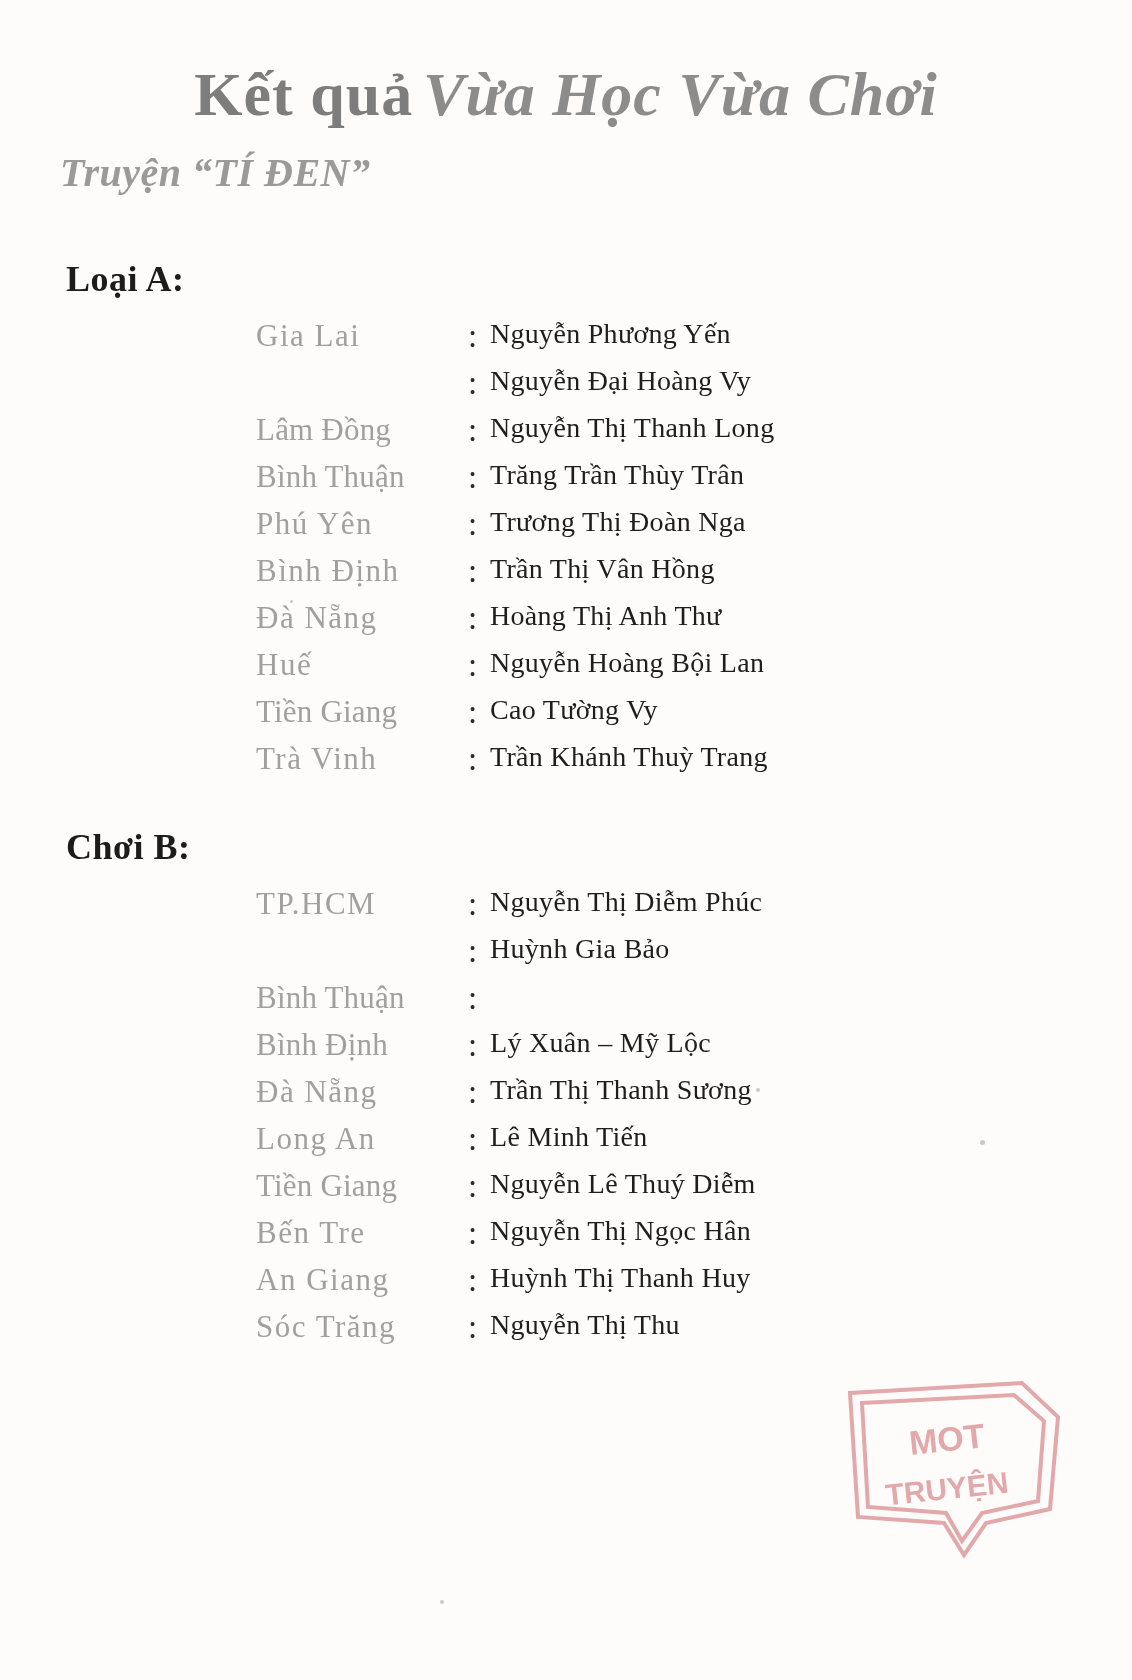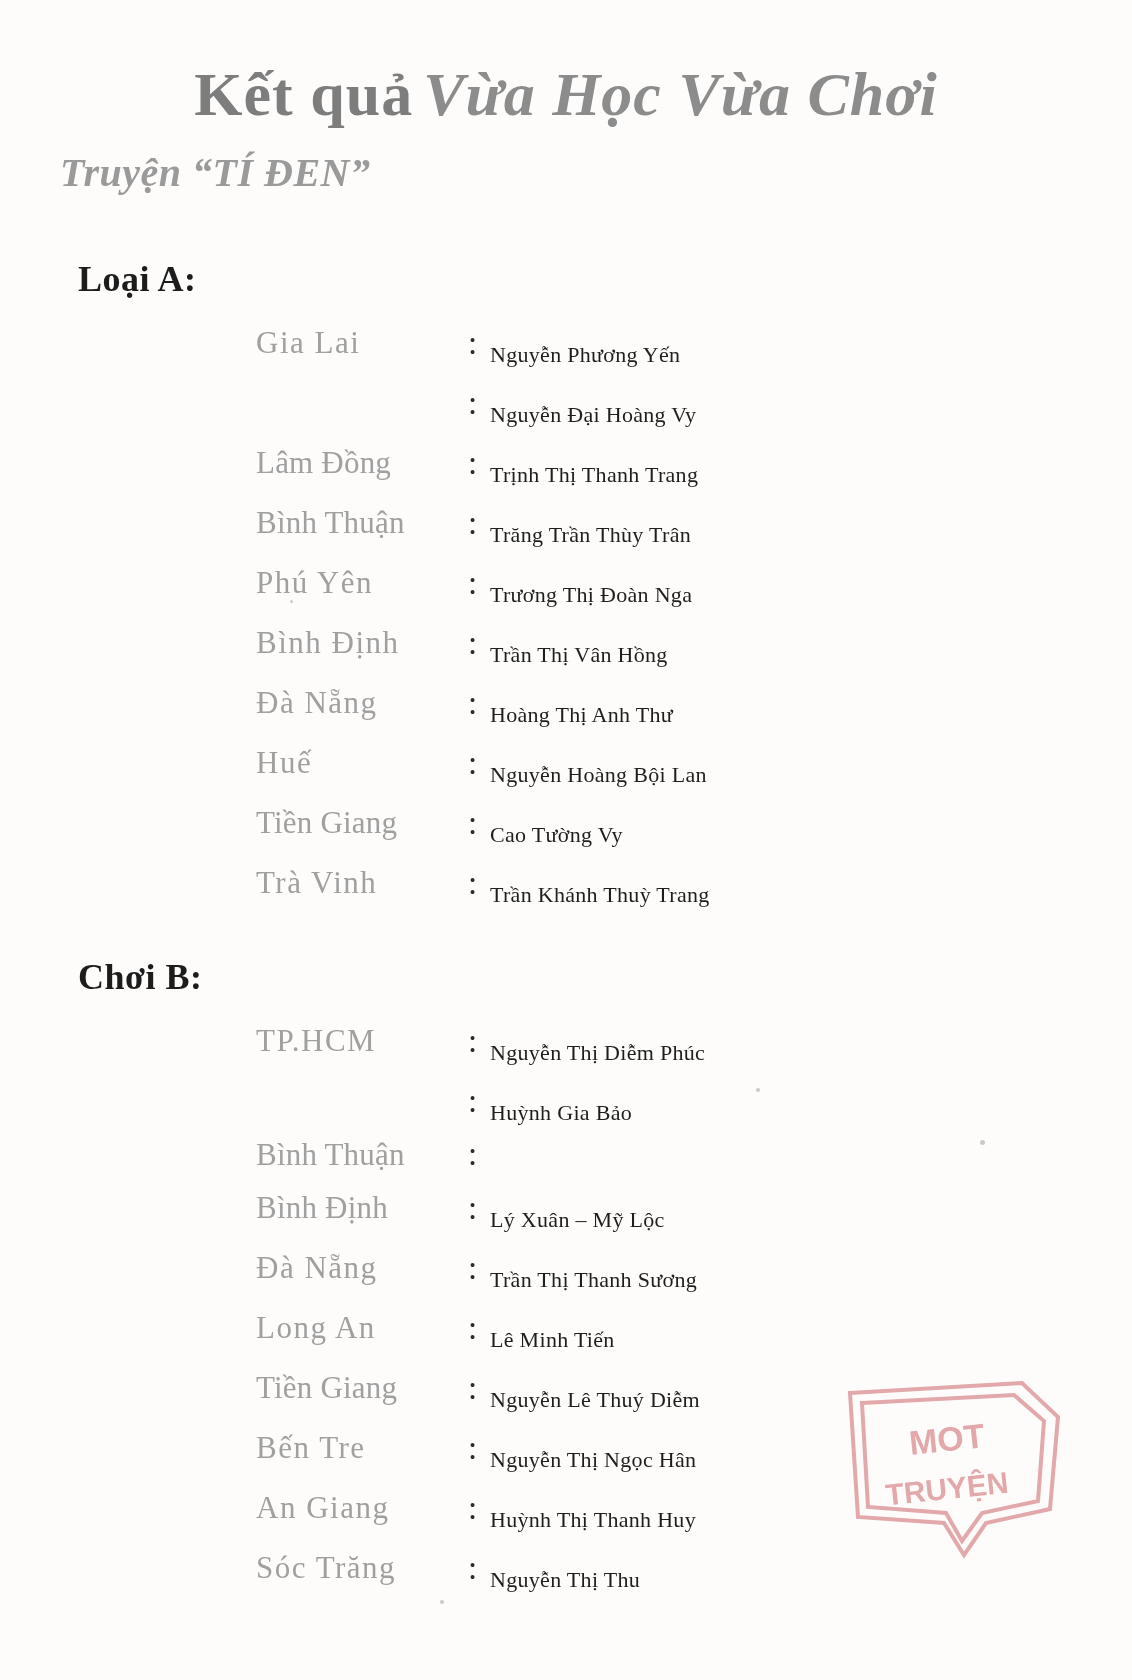--- a/index.html
+++ b/index.html
@@ -50,60 +50,59 @@
     font-weight: bold;
     color: #9a9a9a;
     margin: 22px 0 0 0;
     letter-spacing: 0.5px;
   }
   
   .section-heading {
     font-size: 36px;
     font-weight: bold;
     color: #1c1c1c;
-    margin: 62px 0 18px 16px;
+    margin: 62px 0 18px 4px;
     padding-left: 2px;
     letter-spacing: 0.5px;
   }
   #section-b-heading {
     margin-top: 48px;
   }
   
   .entry-list {
     margin: 0;
     padding: 0;
     list-style: none;
   }
   .entry-row {
     display: flex;
-    align-items: center;
+    align-items: flex-start;
     margin: 0 0 10px 0;
     padding-left: 196px;
   }
   .entry-place {
     width: 212px;
     flex: 0 0 212px;
     font-size: 31px;
     color: #a0a0a0;
     letter-spacing: 1.5px;
     white-space: nowrap;
   }
   .entry-colon {
     width: 22px;
     flex: 0 0 22px;
     font-size: 33px;
     color: #2b2b2b;
     text-align: left;
   }
   .entry-name {
-    font-size: 22px;
+    font-size: 28px;
     color: #1e1e1e;
     white-space: nowrap;
     letter-spacing: 0.3px;
-    margin-top: 24px;
   }
   
   .tight .entry-place { letter-spacing: 0.2px; }
   
   .watermark {
     position: absolute;
     right: 66px;
     bottom: 118px;
     width: 230px;
     height: 185px;
@@ -135,21 +134,21 @@
       <span class="entry-name">Nguyễn Phương Yến</span>
     </li>
     <li class="entry-row">
       <span class="entry-place"></span>
       <span class="entry-colon">:</span>
       <span class="entry-name">Nguyễn Đại Hoàng Vy</span>
     </li>
     <li class="entry-row tight">
       <span class="entry-place">Lâm Đồng</span>
       <span class="entry-colon">:</span>
-      <span class="entry-name">Trịnh Thị Thanh Trang</span>
+      <span class="entry-name">Nguyễn Thị Thanh Long</span>
     </li>
     <li class="entry-row tight">
       <span class="entry-place">Bình Thuận</span>
       <span class="entry-colon">:</span>
       <span class="entry-name">Trăng Trần Thùy Trân</span>
     </li>
     <li class="entry-row">
       <span class="entry-place">Phú Yên</span>
       <span class="entry-colon">:</span>
       <span class="entry-name">Trương Thị Đoàn Nga</span>

